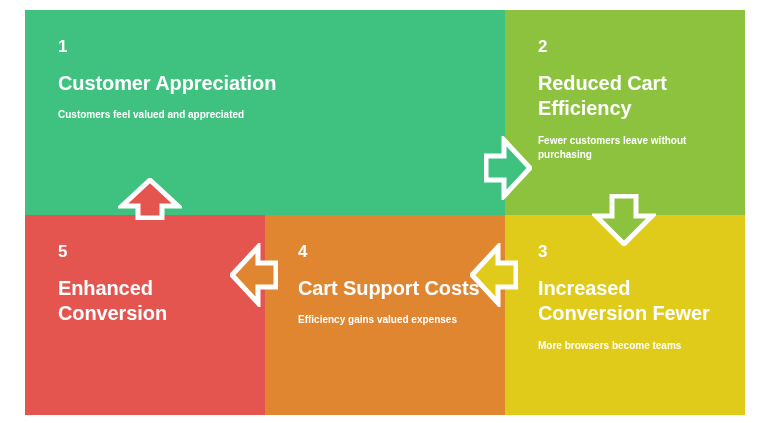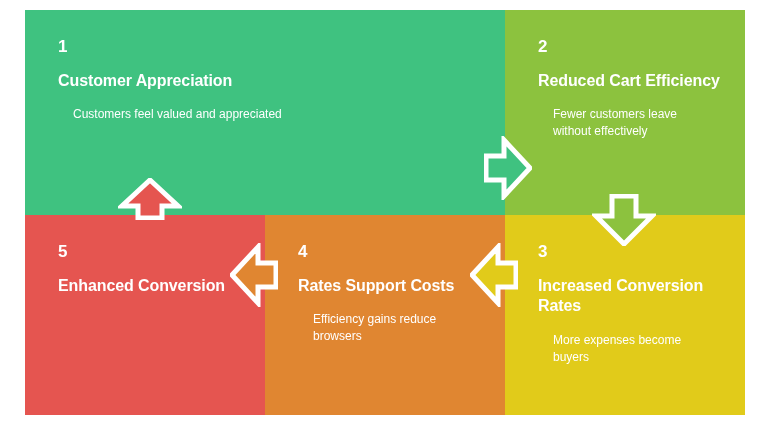--- a/index.html
+++ b/index.html
@@ -38,32 +38,32 @@
   .cell-number {
     color: #ffffff;
     font-size: 17px;
     font-weight: bold;
     line-height: 1.1;
     margin: 0 0 14px 0;
     letter-spacing: 0.2px;
   }
   .cell-title {
     color: #ffffff;
-    font-size: 16px;
+    font-size: 20px;
     font-weight: bold;
     line-height: 1.28;
     margin: 0 0 12px 0;
     letter-spacing: -0.1px;
   }
   .cell-desc {
     color: #ffffff;
-    font-size: 12px;
-    font-weight: normal;
+    font-size: 10px;
+    font-weight: bold;
     line-height: 1.42;
-    margin: 15px;
+    margin: 0;
   }
 
   
   #cell-1 { left: 25px;  top: 10px;  width: 480px; height: 205px; }
   #cell-2 { left: 505px; top: 10px;  width: 240px; height: 205px; }
   #cell-5 { left: 25px;  top: 215px; width: 240px; height: 200px; }
   #cell-4 { left: 265px; top: 215px; width: 240px; height: 200px; }
   #cell-3 { left: 505px; top: 215px; width: 240px; height: 200px; }
 
   #cell-2 .cell-inner,
@@ -94,44 +94,44 @@
       <div class="cell-number">1</div>
       <div class="cell-title">Customer Appreciation</div>
       <div class="cell-desc">Customers feel valued and appreciated</div>
     </div>
   </div>
 
   <div class="cell" id="cell-2" style="background: rgb(140, 194, 62);">
     <div class="cell-inner">
       <div class="cell-number">2</div>
       <div class="cell-title">Reduced Cart Efficiency</div>
-      <div class="cell-desc">Fewer customers leave without effectively</div>
+      <div class="cell-desc">Fewer customers leave without purchasing</div>
     </div>
   </div>
 
   <div class="cell" id="cell-5" style="background: rgb(229, 85, 80);">
     <div class="cell-inner">
       <div class="cell-number">5</div>
       <div class="cell-title">Enhanced Conversion</div>
     </div>
   </div>
 
   <div class="cell" id="cell-4" style="background: rgb(224, 134, 49);">
     <div class="cell-inner">
       <div class="cell-number">4</div>
-      <div class="cell-title">Rates Support Costs</div>
-      <div class="cell-desc">Efficiency gains reduce browsers</div>
+      <div class="cell-title">Cart Support Costs</div>
+      <div class="cell-desc">Efficiency gains valued expenses</div>
     </div>
   </div>
 
   <div class="cell" id="cell-3" style="background: rgb(225, 203, 26);">
     <div class="cell-inner">
       <div class="cell-number">3</div>
-      <div class="cell-title">Increased Conversion Rates</div>
-      <div class="cell-desc">More expenses become buyers</div>
+      <div class="cell-title">Increased Conversion Fewer</div>
+      <div class="cell-desc">More browsers become teams</div>
     </div>
   </div>
 
   <div class="arrow" id="arrow-5-to-1">
     <svg width="64" height="42" viewBox="0 0 64 42">
       <path d="M32 2 L60 28 L44 28 L44 40 L20 40 L20 28 L4 28 Z" fill="#e55550" stroke="#ffffff" stroke-width="5" stroke-linejoin="miter"></path>
     </svg>
   </div>
 
   <div class="arrow" id="arrow-1-to-2">

